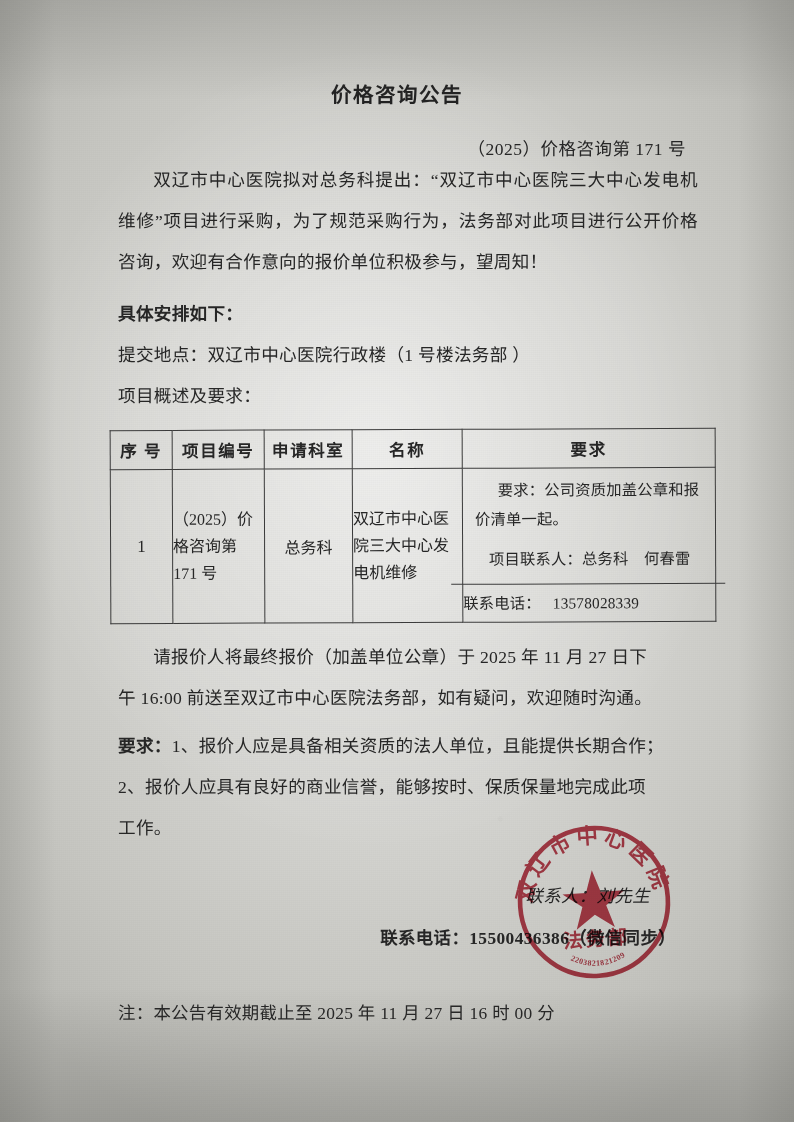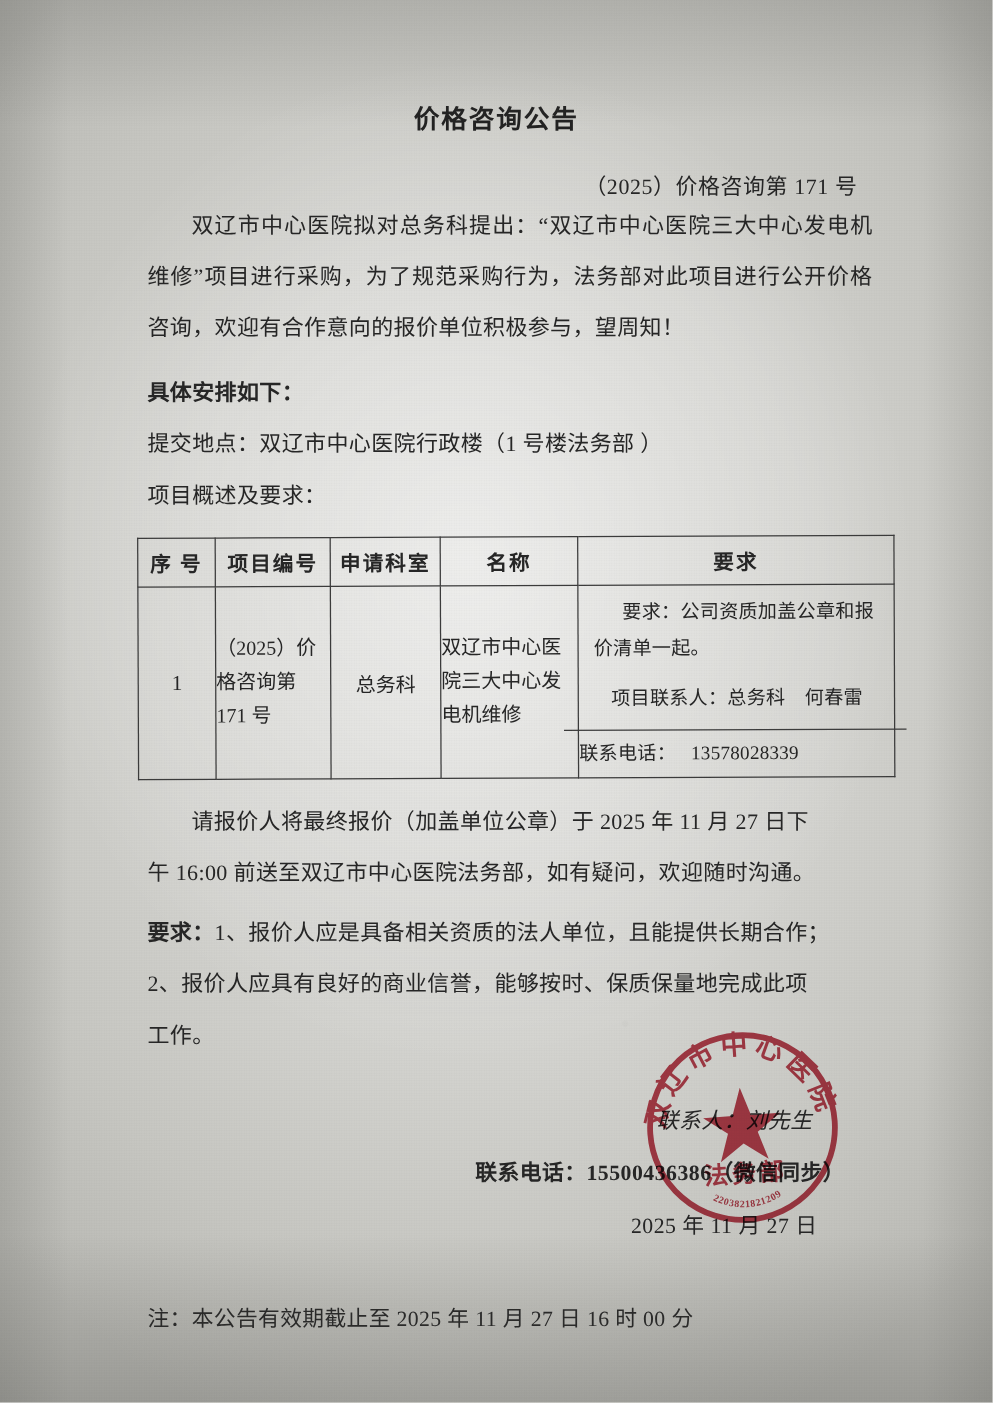--- a/index.html
+++ b/index.html
@@ -300,21 +300,20 @@
       </div>
       <div class="line-item">2、报价人应具有良好的商业信誉，能够按时、保质保量地完成此项</div>
       <div class="line-item">工作。</div>
     </div>
 
     <div class="sign-block">
       <div class="sign-line name">联系人：刘先生</div>
       <div class="sign-line phone">
         <span>联系电话：</span><span>15500436386</span><span>（微信同步）</span>
       </div>
-      <div class="sign-line date">2025 年 11 月 27 日</div>
     </div>
 
     <div class="footer-note">注：本公告有效期截止至 2025 年 11 月 27 日 16 时 00 分</div>
 
   </div>
 
   <div id="seal">
     <svg viewBox="0 0 200 200" xmlns="http://www.w3.org/2000/svg">
       <defs>
         <path id="arcPath" d="M 26,104 A 74,74 0 0 1 174,104"></path>

